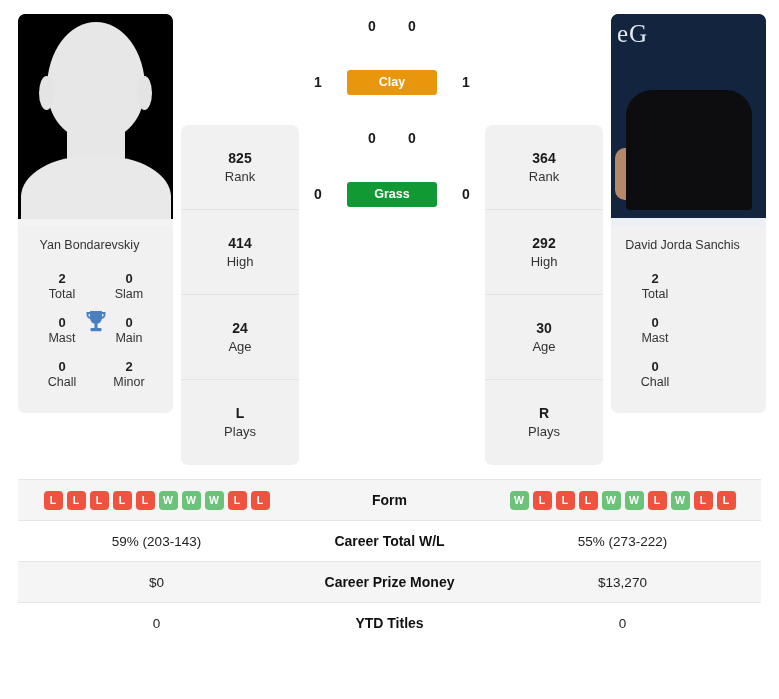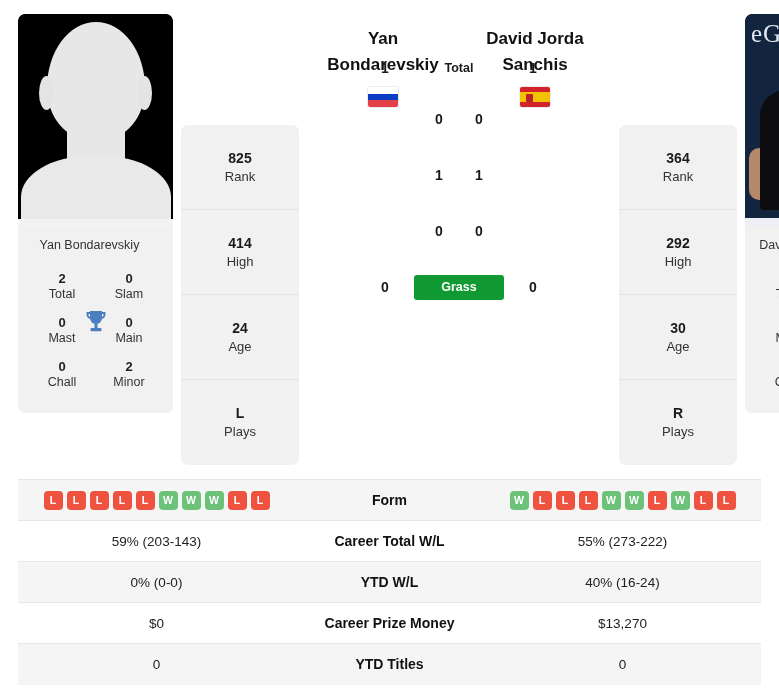--- a/index.html
+++ b/index.html
@@ -400,56 +400,38 @@
         <span class="lab">Age</span>
       </div>
       <div class="stat-block">
         <span class="val">L</span>
         <span class="lab">Plays</span>
       </div>
     </div>
 
     <div class="center-col">
 
-      <div class="names-row">
-        <div class="name-box">
-          <div class="name-text">Yan</div>
-          <div class="name-text" style="padding-top:0">Bondarevskiy</div>
-          <div class="flag flag-ru">
-            <div class="s s1"></div>
-              <div class="s s2"></div>
-              <div class="s s3"></div>
-          </div>
-        </div>
-        <div class="name-box">
-          <div class="name-text">David Jorda</div>
-          <div class="name-text" style="padding-top:0">Sanchis</div>
-          <div class="flag flag-es">
-            <div class="s s1"></div>
-              <div class="s s2"></div>
-              <div class="s s3"></div>
-            <div class="crest-es"></div>
-          </div>
-        </div>
-      </div>
 
       <div class="surface-wrap" style="margin-top:-64px;">
         <div class="surface-line total-line">
           <div class="side-num">1</div>
           <div class="total-label">Total</div>
           <div class="side-num">1</div>
         </div>
 
         <div class="surface-line">
           <div class="side-num">0</div>
           <div class="side-num">0</div>
         </div>
 
         <div class="surface-line">
           <div class="side-num">1</div>
+          <div class="surface-pill" style="background:#e8960c">
+            <span>Clay</span>
+          </div>
           <div class="side-num">1</div>
         </div>
 
         <div class="surface-line">
           <div class="side-num">0</div>
           <div class="side-num">0</div>
         </div>
 
         <div class="surface-line">
           <div class="side-num">0</div>
@@ -551,25 +533,20 @@
               <div class="badge w">W</div>
               <div class="badge l">L</div>
               <div class="badge l">L</div>
             </div>
         </td>
       </tr>
       <tr>
         <td class="col-left">59% (203-143)</td>
         <td class="col-mid">Career Total W/L</td>
         <td class="col-right">55% (273-222)</td>
-      </tr>
-      <tr>
-        <td class="col-left">0% (0-0)</td>
-        <td class="col-mid">YTD W/L</td>
-        <td class="col-right">40% (16-24)</td>
       </tr>
       <tr>
         <td class="col-left">$0</td>
         <td class="col-mid">Career Prize Money</td>
         <td class="col-right">$13,270</td>
       </tr>
       <tr>
         <td class="col-left">0</td>
         <td class="col-mid">YTD Titles</td>
         <td class="col-right">0</td>

